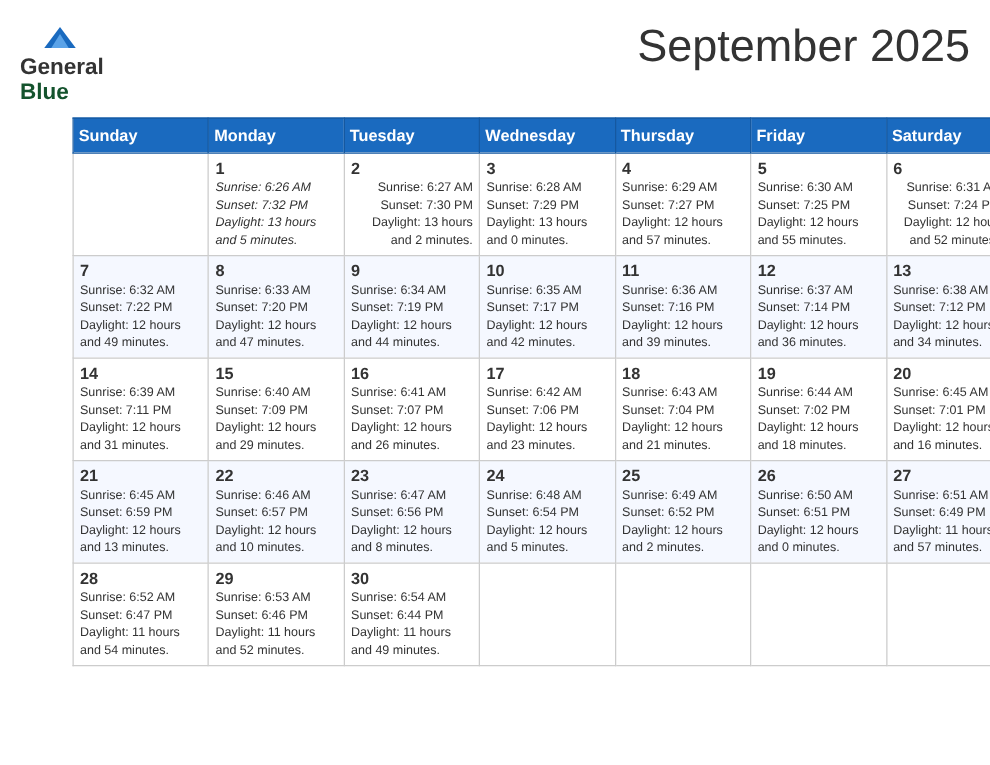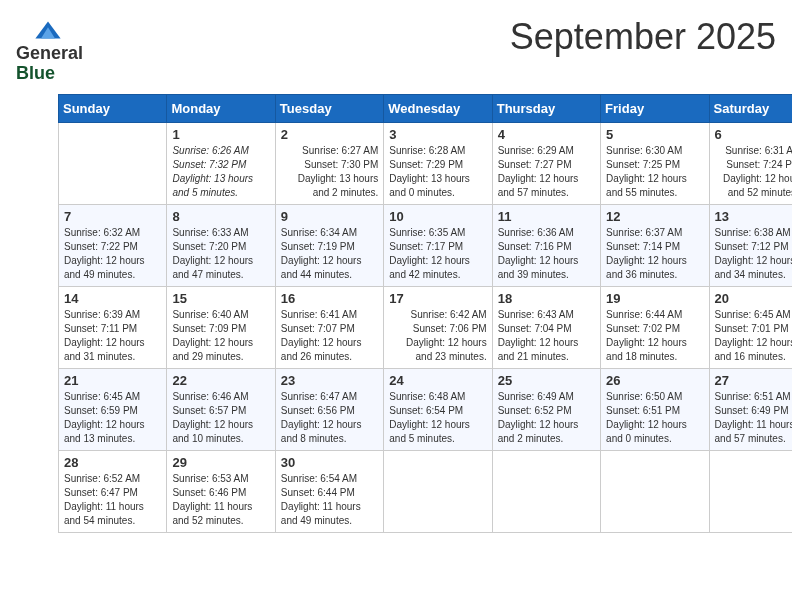--- a/index.html
+++ b/index.html
@@ -245,21 +245,21 @@
         </td>
         <td>
           <span class="day-number">16</span>
           <div class="day-info" style="white-space: pre-line;">Sunrise: 6:41 AM
 Sunset: 7:07 PM
 Daylight: 12 hours
 and 26 minutes.</div>
         </td>
         <td>
           <span class="day-number">17</span>
-          <div class="day-info" style="white-space: pre-line; text-align: right;">Sunrise: 6:42 AM
+          <div class="day-info" style="white-space: pre-line;">Sunrise: 6:42 AM
 Sunset: 7:06 PM
 Daylight: 12 hours
 and 23 minutes.</div>
         </td>
         <td>
           <span class="day-number">18</span>
           <div class="day-info" style="white-space: pre-line;">Sunrise: 6:43 AM
 Sunset: 7:04 PM
 Daylight: 12 hours
 and 21 minutes.</div>

